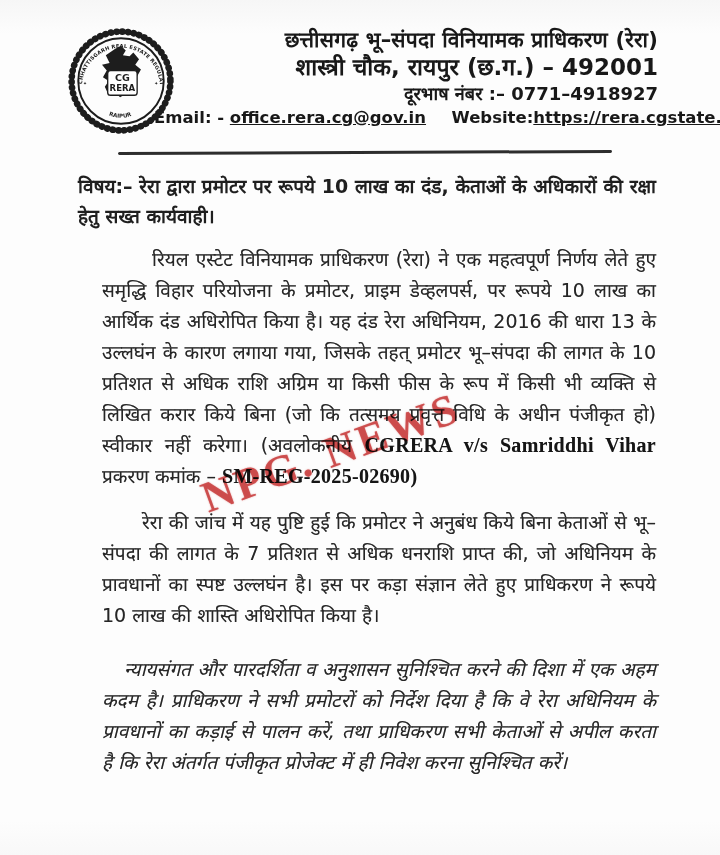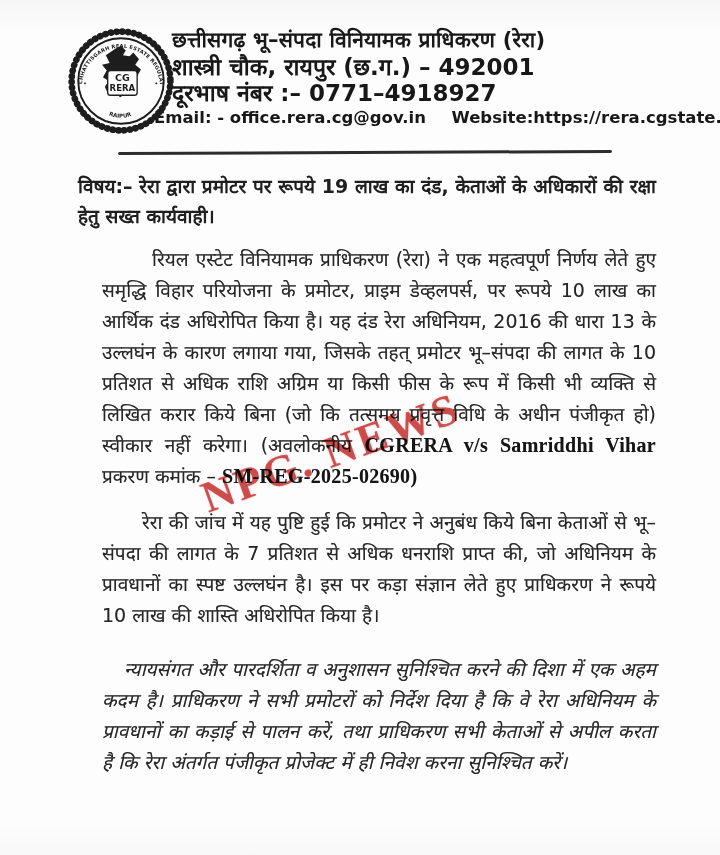--- a/index.html
+++ b/index.html
@@ -12,26 +12,26 @@
   .page{
     position:relative;
     width:720px;height:855px;
     background:
       linear-gradient(180deg,#f6f6f6 0%,#fdfdfd 4%,#fdfdfd 96%,#f8f8f8 100%);
     color:#232323;
   }
   
   .letterhead{position:relative;padding-top:26px;min-height:120px;}
   .seal{position:absolute;left:64px;top:24px;width:114px;height:114px;}
-  .head-text{margin-left:172px;width:486px;text-align:left;color:#181818;}
+  .head-text{margin-left:172px;width:486px;text-align:right;color:#181818;}
   .org-name{font-size:21px;font-weight:bold;line-height:28px;letter-spacing:.2px;}
   .org-addr{font-size:23px;font-weight:bold;line-height:27px;}
-  .org-phone{font-size:23px;font-weight:bold;line-height:25px;}
+  .org-phone{font-size:18px;font-weight:bold;line-height:25px;}
   .mail-line{font-size:16.5px;font-weight:bold;line-height:24px;white-space:nowrap;margin-left:-18px;}
-  .u{color:inherit;}
+  .u{text-decoration:underline;color:inherit;}
   a.u{cursor:pointer;}
   .gap{display:inline-block;width:14px;}
   
   .rule{
     margin-left:118px;margin-top:5px;
     width:494px;height:3px;background:#2d2d2d;
     transform:rotate(-.25deg);border-radius:2px;
   }
   
   .press-line{text-align:center;margin-top:11px;font-size:19px;color:#1e2430;}
@@ -109,21 +109,21 @@
         <a class="u">office.rera.cg@gov.in</a>
         <span class="gap"></span>
         <span>Website:</span><a class="u">https://rera.cgstate.gov.in/</a>
       </div>
     </div>
   </div>
 
   <div class="rule"></div>
 
 
-  <p class="subject"><span>विषय:–</span><span> रेरा द्वारा प्रमोटर पर रूपये 19 लाख का दंड, केताओं के अधिकारों की रक्षा हेतु सख्त कार्यवाही।</span></p>
+  <p class="subject"><span>विषय:–</span><span> रेरा द्वारा प्रमोटर पर रूपये 10 लाख का दंड, केताओं के अधिकारों की रक्षा हेतु सख्त कार्यवाही।</span></p>
 
   <p class="para p1"><span>रियल एस्टेट विनियामक प्राधिकरण (रेरा) ने एक महत्वपूर्ण निर्णय लेते हुए समृद्धि विहार परियोजना के प्रमोटर, प्राइम डेव्हलपर्स, पर रूपये 10 लाख का आर्थिक दंड अधिरोपित किया है। यह दंड रेरा अधिनियम, 2016 की धारा 13 के उल्लघंन के कारण लगाया गया, जिसके तहत् प्रमोटर भू–संपदा की लागत के 10 प्रतिशत से अधिक राशि अग्रिम या किसी फीस के रूप में किसी भी व्यक्ति से  लिखित करार किये बिना (जो कि तत्समय प्रवृत्त  विधि के अधीन पंजीकृत हो) स्वीकार नहीं करेगा। (अवलोकनीय </span><span class="case">CGRERA v/s Samriddhi Vihar</span><span> प्रकरण कमांक – </span><span class="case">SM-REG-2025-02690)</span></p>
 
   <p class="para p2">रेरा की जांच में यह पुष्टि हुई कि प्रमोटर ने अनुबंध किये बिना केताओं से भू–संपदा की लागत के 7 प्रतिशत से अधिक धनराशि प्राप्त की, जो अधिनियम के प्रावधानों का स्पष्ट उल्लघंन है। इस पर कड़ा संज्ञान लेते हुए प्राधिकरण ने रूपये 10 लाख की शास्ति अधिरोपित किया है।</p>
 
   <p class="para p3">न्यायसंगत और पारदर्शिता व अनुशासन सुनिश्चित करने की दिशा में एक अहम कदम है। प्राधिकरण ने सभी प्रमोटरों को निर्देश दिया है कि वे रेरा अधिनियम के प्रावधानों का कड़ाई से पालन करें, तथा प्राधिकरण सभी केताओं से अपील करता है कि रेरा अंतर्गत पंजीकृत प्रोजेक्ट में ही निवेश करना सुनिश्चित करें।</p>
 
   <div class="watermark">NPG. NEWS</div>
 
 </div>

